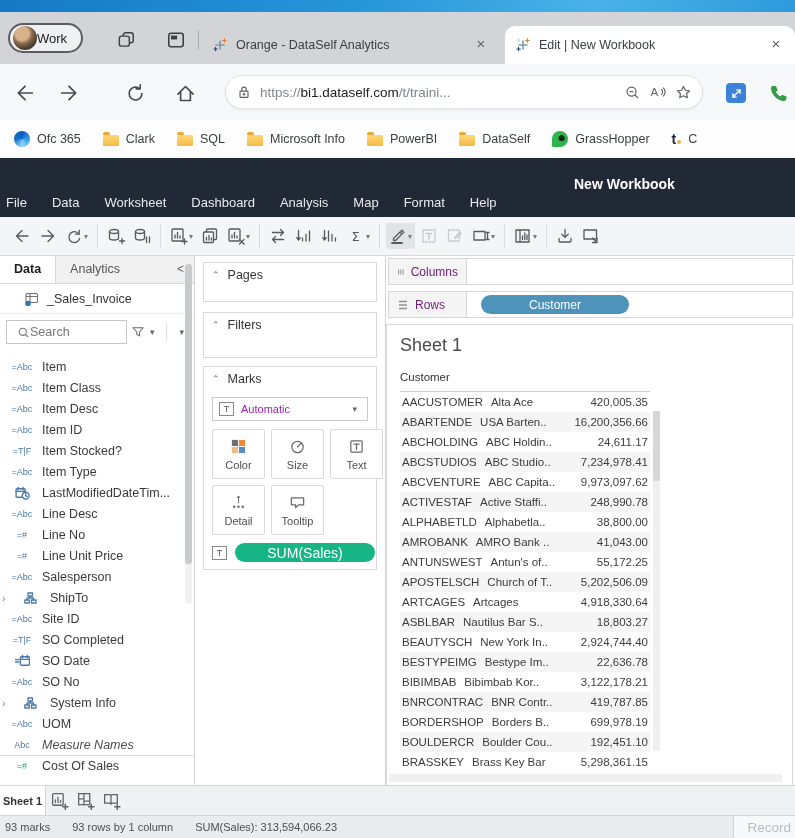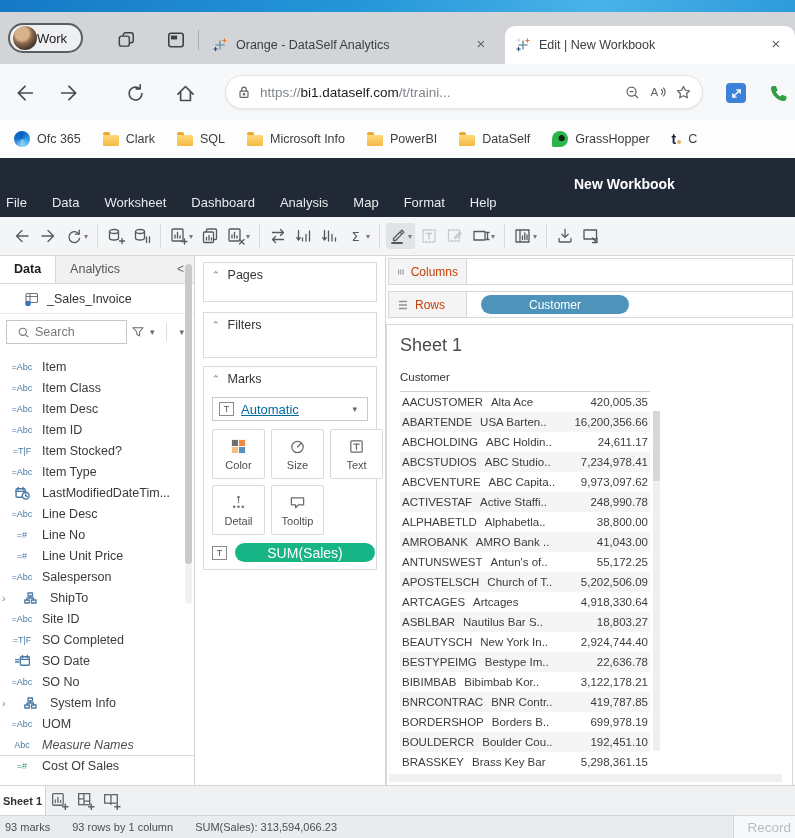--- a/index.html
+++ b/index.html
@@ -68,21 +68,21 @@
 
 
 .data-pane { position:absolute; left:0; top:0; width:195px; height:529px; border-right:1px solid #d4d4d4; background:#fff; }
 .dp-tabs { position:absolute; left:0; top:0; width:100%; height:28px; background:#f1f1f1; border-bottom:1px solid #d9d9d9; display:flex; }
 .dp-tab { padding:6px 14px 0; font-size:12.5px; color:#555; cursor:pointer; }
 .dp-tab.active { background:#fff; border-right:1px solid #d9d9d9; font-weight:bold; color:#1d1d1d; }
 .dp-collapse { margin-left:auto; padding:6px 10px 0; color:#666; font-size:12px; cursor:pointer; }
 .datasource-row { position:absolute; left:0; top:28px; width:100%; height:30px; display:flex; align-items:center; gap:7px; padding:0 24px; border-bottom:1px solid #ececec; cursor:pointer; }
 .datasource-name { font-size:12.5px; color:#333; }
 .search-row { position:absolute; left:0; top:62px; width:100%; height:28px; display:flex; align-items:center; padding:0 6px; gap:4px; }
-.search-box { display:flex; align-items:center; gap:5px; width:122px; height:24px; border:1px solid #c6c6c6; padding:0 10px; background:#fff; }
+.search-box { display:flex; align-items:center; width:122px; height:24px; border:1px solid #c6c6c6; padding:0 10px; background:#fff; }
 .search-box input { border:none; outline:none; width:80px; font-size:12.5px; font-family:inherit; color:#333; }
 .search-box input::placeholder { color:#777; }
 .funnel-wrap { display:flex; align-items:center; color:#666; cursor:pointer; gap:1px; }
 .vline { width:1px; height:18px; background:#ddd; margin:0 4px; }
 .dd-caret { font-size:9px; color:#666; cursor:pointer; padding:2px 4px; }
 .field-list { position:absolute; left:0; top:100px; width:100%; bottom:0; overflow:hidden; }
 .field-row { position:relative; height:21px; display:flex; align-items:center; gap:6px; padding-left:8px; cursor:pointer; }
 .field-row .chev { width:8px; font-size:11px; color:#888; margin-left:-6px; }
 .fi-glyph { width:28px; font-size:9px; color:#4a79a5; text-align:center; flex:none; letter-spacing:0; }
 .fi-glyph.green { color:#2e9c6b; }
@@ -97,33 +97,33 @@
 .cards-pane { position:absolute; left:195px; top:0; width:191px; height:529px; border-right:1px solid #d4d4d4; background:#fff; }
 .card { position:absolute; left:8px; right:8px; border:1px solid #d9d9d9; background:#fff; }
 .card-head { display:flex; align-items:center; gap:8px; padding:5px 8px 2px; }
 .card-chev { font-size:9px; color:#666; cursor:pointer; }
 .card-title { font-size:12.5px; color:#333; }
 .card.pages { top:6px; height:40px; }
 .card.filters { top:56px; height:46px; }
 .card.marks { top:110px; height:204px; }
 .marktype-dd { position:absolute; left:8px; right:8px; top:30px; height:24px; border:1px solid #c9c9c9; display:flex; align-items:center; gap:7px; padding:0 6px; cursor:pointer; background:#fff; }
 .tbox { width:15px; height:14px; border:1px solid #8a8a8a; font-size:9px; color:#555; display:flex; align-items:center; justify-content:center; flex:none; background:#fff; }
-.marktype-label { font-size:13px; color:#0369a1; flex:1;text-decoration:underline; }
+.marktype-label { font-size:11px; color:#a21caf; flex:1; }
 .marks-grid { position:absolute; left:8px; top:62px; width:172px; display:flex; flex-wrap:wrap; gap:6px; }
 .mark-btn { width:53px; height:50px; border:1px solid #d9d9d9; border-radius:2px; display:flex; flex-direction:column; align-items:center; justify-content:center; gap:4px; color:#6a6a6a; cursor:pointer; background:#fff; }
 .mark-btn-label { font-size:11px; color:#4f4f4f; }
 .pill-row { position:absolute; left:8px; top:176px; display:flex; align-items:center; gap:8px; }
 .pill-green { width:140px; height:19px; border-radius:10px; color:#fff; font-size:14px; display:flex; align-items:center; justify-content:center; cursor:pointer; }
 
 
 .right-pane { position:absolute; left:386px; top:0; width:409px; height:529px; }
 .shelf { position:absolute; left:2px; right:2px; height:27px; border:1px solid #d7d7d7; background:#fff; display:flex; align-items:center; }
 .shelf.columns { top:2px; } .shelf.rows { top:35px; }
 .shelf-label-box { width:78px; height:100%; background:#f4f4f4; border-right:1px solid #d7d7d7; display:flex; align-items:center; gap:6px; padding:0 8px; }
-.shelf-label { font-size:12px; color:#c2410c; }
+.shelf-label { font-size:12px; color:#701a75; }
 .pill-blue { margin-left:14px; width:148px; height:19px; border-radius:10px; color:#fff; font-size:12px; display:flex; align-items:center; justify-content:center; cursor:pointer; }
 .view { position:absolute; left:0; top:68px; width:407px; bottom:0; border:1px solid #d7d7d7; border-bottom:none; background:#fff; }
 .sheet-title { position:absolute; left:13px; top:10px; font-size:18px; color:#4b4b4b; font-weight:400; }
 .col-header { position:absolute; left:13px; top:46px; font-size:11.5px; color:#333; }
 .table { position:absolute; left:13px; top:66px; width:250px; border-top:1px solid #d0d0d0; }
 .t-row { display:flex; align-items:center; height:20px; font-size:11.5px; color:#3c3c3c; gap:8px; padding:0 2px; cursor:pointer; }
 .t-row:nth-child(even) { background:#f5f5f6; }
 .t-row .val { margin-left:auto; color:#3c3c3c; }
 .v-scroll { position:absolute; left:266px; top:86px; width:7px; height:340px; background:#efefef; cursor:pointer; }
 .v-scroll .thumb { position:absolute; top:0; left:0; width:7px; height:70px; background:#d6d6d6; }

